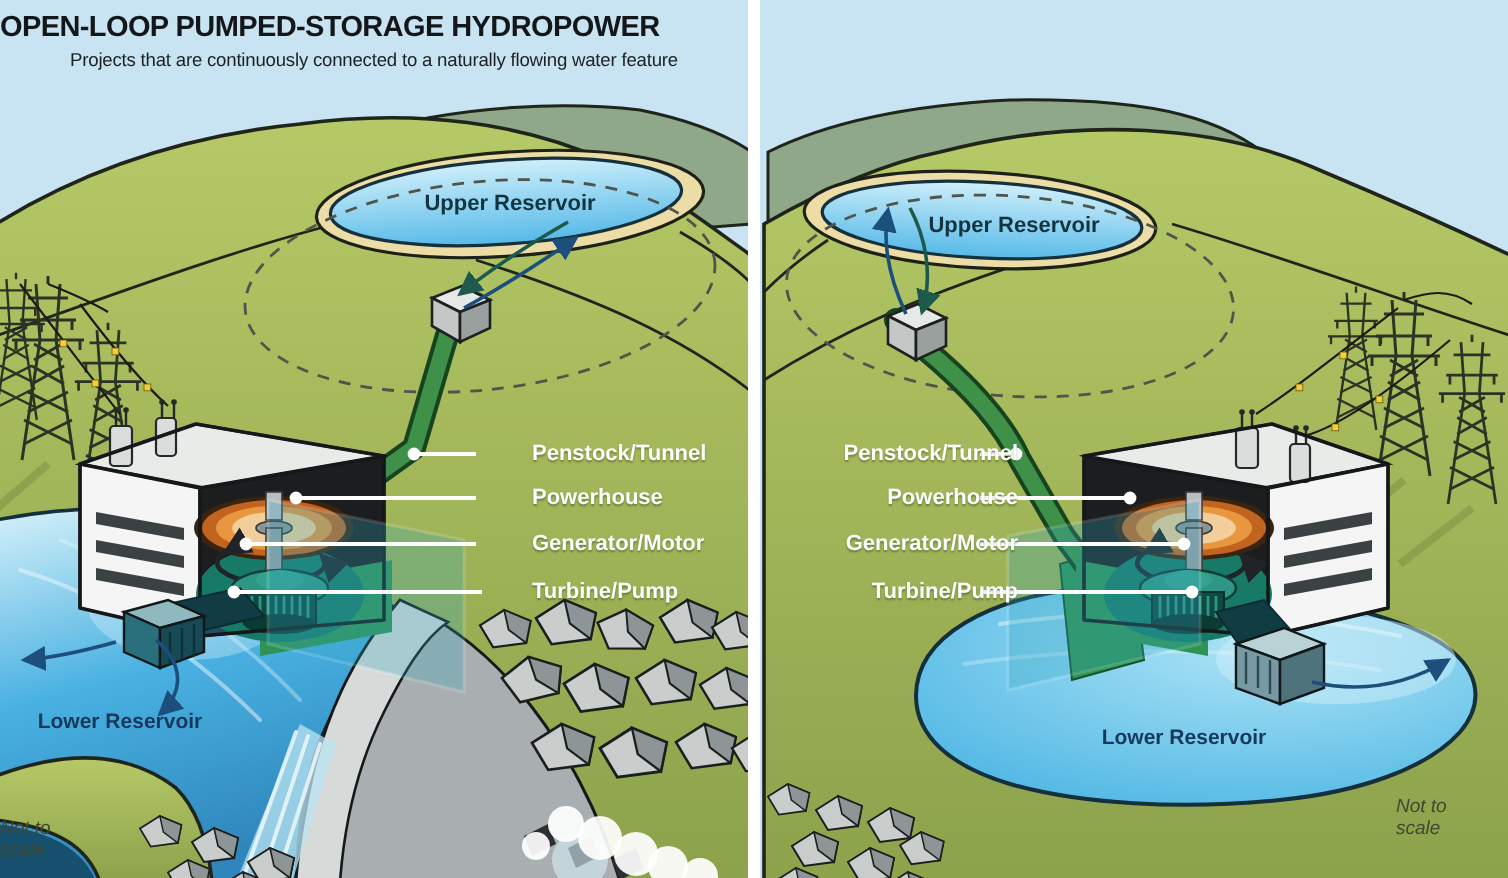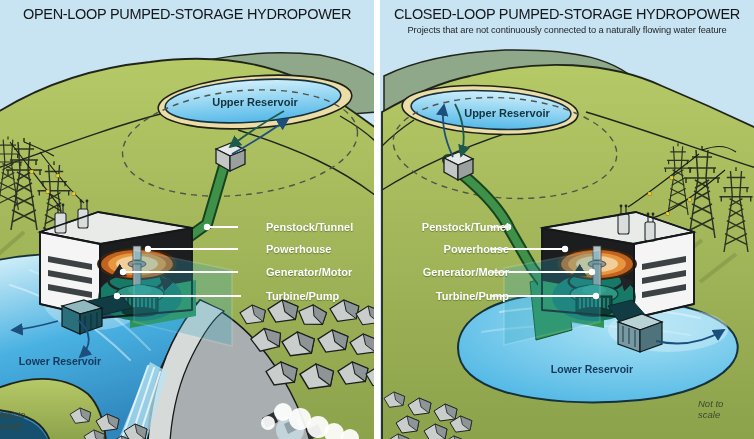--- a/index.html
+++ b/index.html
@@ -6,21 +6,21 @@
     --sky:#c8e3f1; --hill-light:#b6c967; --hill-dark:#8ca24b; --hill-muted:#8fa889;
     --water-light:#bde8f7; --water-deep:#3f9fd4; --penstock:#3f9149; --penstock-dark:#17431f;
     --teal:#2f9585; --orange:#e8963f; --wire-dot:#f2cf3a; --label-white:#ffffff;
     --res-text:#13333f; --lower-res-text:#16395b; --note-text:#41492f; --title-text:#141719;
   }
   html,body{margin:0;padding:0;background:#fff;}
   #stage{position:relative;width:754px;height:439px;overflow:hidden;background:var(--sky);
          font-family:"Liberation Sans","DejaVu Sans",sans-serif;}
   #stage svg{position:absolute;left:0;top:0;}
   .ov{position:absolute;white-space:nowrap;}
-  .t-title{width:374px;text-align:center;font-size:14.5px;font-weight:normal;color:var(--title-text);
+  .t-title{width:374px;font-size:14.5px;font-weight:bold;color:var(--title-text);
            letter-spacing:-0.3px;top:6px;}
   .t-sub{width:374px;text-align:center;font-size:9.3px;color:#1c2022;top:25px;letter-spacing:-0.1px;}
   .res-label{font-size:11px;font-weight:600;color:var(--res-text);text-align:center;}
   .lowres-label{font-size:10.5px;font-weight:bold;color:var(--lower-res-text);text-align:center;}
   .c-label{font-size:11px;font-weight:bold;color:var(--label-white);
            text-shadow:0 1px 1px rgba(40,60,20,.45);padding-left:24px;}
   .c-left{left:242px;text-align:left;}
   .c-right{left:335px;width:150px;text-align:right;}
   .note{font-size:9.5px;font-style:italic;color:var(--note-text);line-height:11px;text-align:left;width:50px;}
   
@@ -373,33 +373,32 @@
           <circle class="ldot" cx="592" cy="272" r="3.2"></circle>
       <line class="leader" x1="490" y1="296" x2="596" y2="296"></line>
           <circle class="ldot" cx="596" cy="296" r="3.2"></circle>
     </g>
   </g>
 
   <rect x="374" y="0" width="6" height="439" fill="#ffffff"></rect>
 </svg>
 
 <div class="ov t-title" style="left:0;">OPEN-LOOP PUMPED-STORAGE HYDROPOWER</div>
+<div class="ov t-sub" style="left:0;">Projects that are continuously connected to a naturally flowing water feature</div>
 <div class="ov res-label" style="left:198px;top:96px;width:114px;">Upper Reservoir</div>
 <div class="ov c-label c-left" style="top:221px;">Penstock/Tunnel</div>
 <div class="ov c-label c-left" style="top:243px;">Powerhouse</div>
 <div class="ov c-label c-left" style="top:266px;">Generator/Motor</div>
 <div class="ov c-label c-left" style="top:290px;">Turbine/Pump</div>
 <div class="ov lowres-label" style="left:10px;top:355px;width:100px;">Lower Reservoir</div>
 <div class="ov note" style="left:0px;top:409px;">
   <span>Not to</span><br>
   <span>scale</span>
 </div>
 
-<div class="ov t-title" style="left:380px;">CLOSED-LOOP PUMPED-STORAGE HYDROPOWER</div>
-<div class="ov t-sub" style="left:380px;">Projects that are not continuously connected to a naturally flowing water feature</div>
 <div class="ov res-label" style="left:450px;top:107px;width:114px;">Upper Reservoir</div>
 <div class="ov c-label c-right" style="top:221px;">Penstock/Tunnel</div>
 <div class="ov c-label c-right" style="top:243px;">Powerhouse</div>
 <div class="ov c-label c-right" style="top:266px;">Generator/Motor</div>
 <div class="ov c-label c-right" style="top:290px;">Turbine/Pump</div>
 <div class="ov lowres-label" style="left:540px;top:363px;width:104px;">Lower Reservoir</div>
 <div class="ov note" style="left:698px;top:398px;">
   <span>Not to</span><br>
   <span>scale</span>
 </div>

